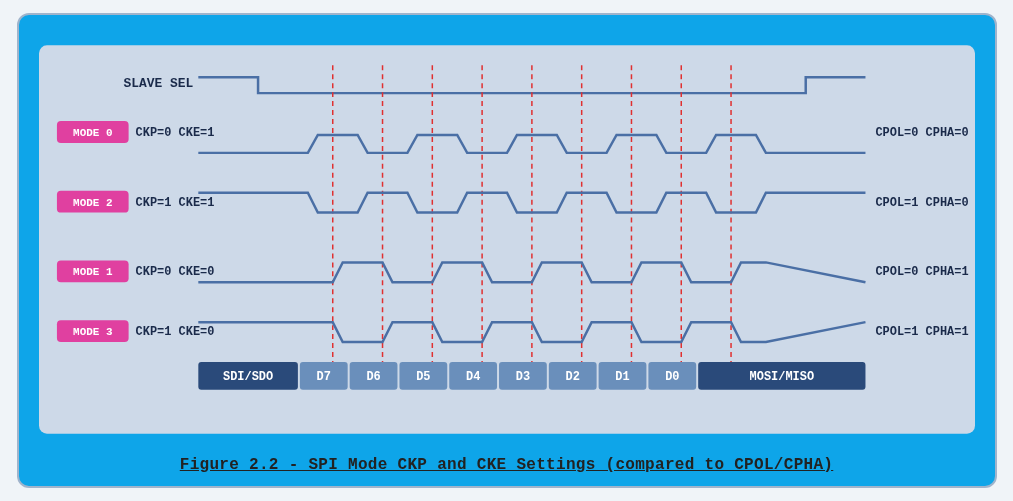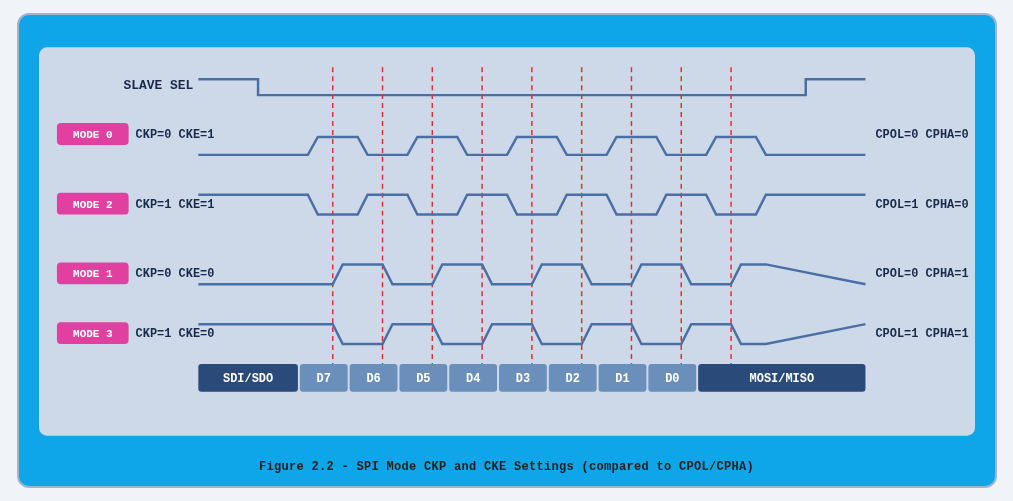--- a/index.html
+++ b/index.html
@@ -27,26 +27,27 @@
     .diagram-area {
       width: 100%;
       flex: 1;
       position: relative;
     }
     svg.diagram {
       width: 100%;
       height: 100%;
     }
     .caption {
-      font-size: 12px;
+      font-size: 16px;
       font-weight: bold;
       color: #222;
       margin-top: 10px;
       letter-spacing: 0.3px;
       font-family: 'Courier New', Courier, monospace;
+      text-decoration: underline;
     }
   </style>
 </head>
 <body>
 
 <div class="outer">
   <div class="diagram-area">
     <svg class="diagram" viewBox="0 0 940 390" xmlns="http://www.w3.org/2000/svg">
 
       <rect x="0" y="0" width="940" height="390" fill="#cdd9e8" rx="8"></rect>

